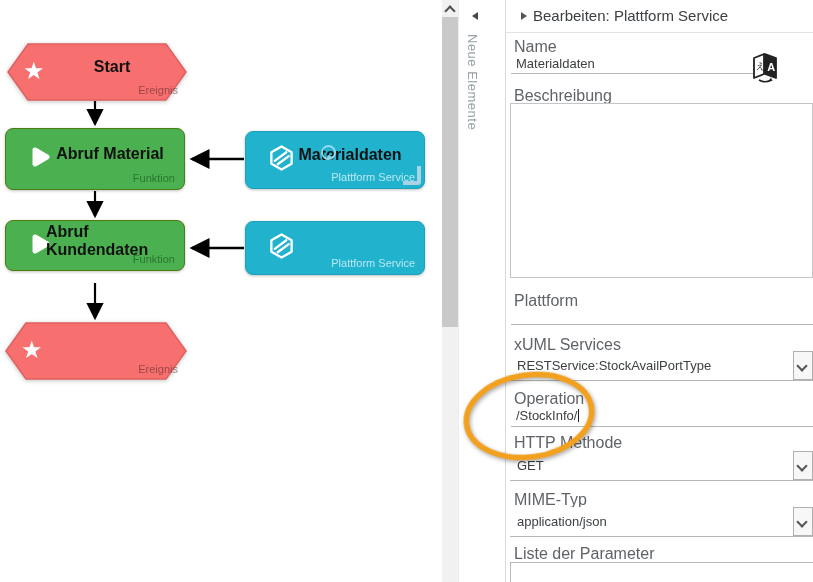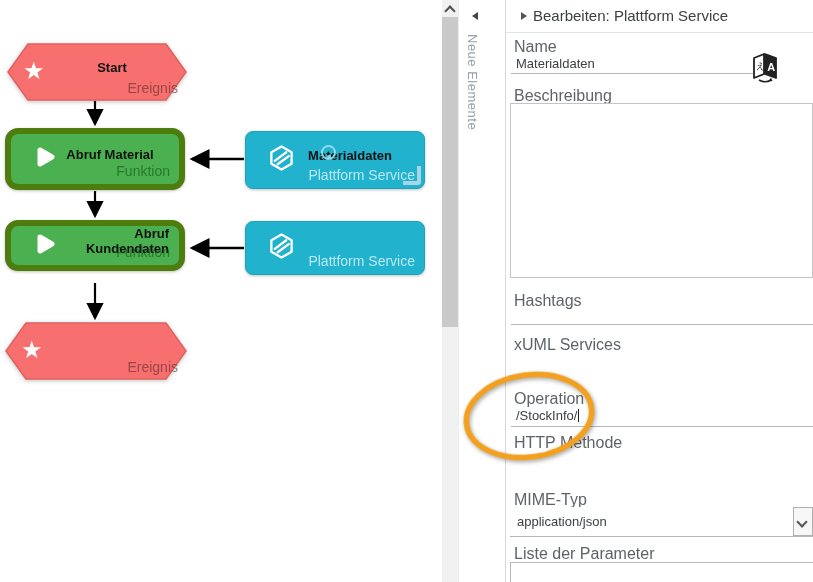--- a/index.html
+++ b/index.html
@@ -4,24 +4,24 @@
 <style>
   html,body{margin:0;padding:0;background:#fff;}
   .stage{position:relative;width:813px;height:582px;overflow:hidden;
          font-family:"Liberation Sans",sans-serif;background:#fff;}
 
   
   .canvas{position:absolute;left:0;top:0;width:442px;height:582px;background:#fff;}
   .node{position:absolute;box-sizing:border-box;}
   .node .nlabel{position:absolute;left:40px;right:10px;top:0;bottom:10px;
       display:flex;align-items:center;justify-content:center;
-      font-weight:bold;font-size:13px;color:#111;text-align:right;}
-  .node .ntype{position:absolute;right:9px;bottom:5px;font-size:14px;}
+      font-weight:bold;font-size:16px;color:#111;}
+  .node .ntype{position:absolute;right:9px;bottom:5px;font-size:11px;}
   .event-type{color:rgba(80,35,35,.55);}
-  .func{background:#4bb050;border:6px solid #4d7c0f;border-radius:13px;
+  .func{background:#4bb050;border:1px solid #4d7c0f;border-radius:8px;
         box-shadow:0 1px 3px rgba(0,0,0,.25);}
   .func .ntype{color:rgba(15,70,20,.55);}
   .svc{background:#21b2cd;border:1px solid #1ba2bc;border-radius:8px;
        box-shadow:0 1px 3px rgba(0,0,0,.25);}
   .svc .ntype{color:#b9e8f2;}
   .hexwrap{filter:drop-shadow(0 1px 2px rgba(0,0,0,.25));}
   .star{position:absolute;left:16px;top:50%;transform:translateY(-56%);
         color:#fff;font-size:24px;line-height:1;}
   .iconbox{position:absolute;left:22px;top:50%;transform:translateY(-50%);}
   .port-circle{position:absolute;left:75px;top:13px;width:15px;height:15px;
@@ -179,30 +179,42 @@
       <span class="hdr-title">Bearbeiten: Plattform Service</span>
     </div>
 
     <span class="flabel" style="left:8px;top:38px">Name</span>
     <span class="fvalue" style="left:10px;top:56px">Materialdaten</span>
     <div class="uline" style="left:5px;top:73px;width:260px"></div>
 
     <span class="flabel" style="left:8px;top:87px">Beschreibung</span>
     <div class="tarea"></div>
 
-    <span class="flabel" style="left:8px;top:292px">Hashtags</span>
+    <span class="flabel" style="left:8px;top:292px">Plattform</span>
     <div class="uline" style="left:5px;top:324px;width:302px"></div>
 
     <span class="flabel" style="left:8px;top:336px">xUML Services</span>
+    <div class="sel" style="top:351px">
+      <span class="sval">RESTService:StockAvailPortType</span>
+      <span class="arrowbox">
+          <span class="chev-down"></span>
+        </span>
+    </div>
 
     <span class="flabel" style="left:8px;top:390px">Operation</span>
     <span class="fvalue" style="left:10px;top:408px"><span>/StockInfo/</span><span class="caret"></span></span>
     <div class="uline" style="left:5px;top:426px;width:302px"></div>
 
     <span class="flabel" style="left:8px;top:434px">HTTP Methode</span>
+    <div class="sel" style="top:451px">
+      <span class="sval">GET</span>
+      <span class="arrowbox">
+          <span class="chev-down"></span>
+        </span>
+    </div>
 
     <span class="flabel" style="left:8px;top:491px">MIME-Typ</span>
     <div class="sel" style="top:507px">
       <span class="sval">application/json</span>
       <span class="arrowbox">
           <span class="chev-down"></span>
         </span>
     </div>
 
     <span class="flabel" style="left:8px;top:545px">Liste der Parameter</span>

